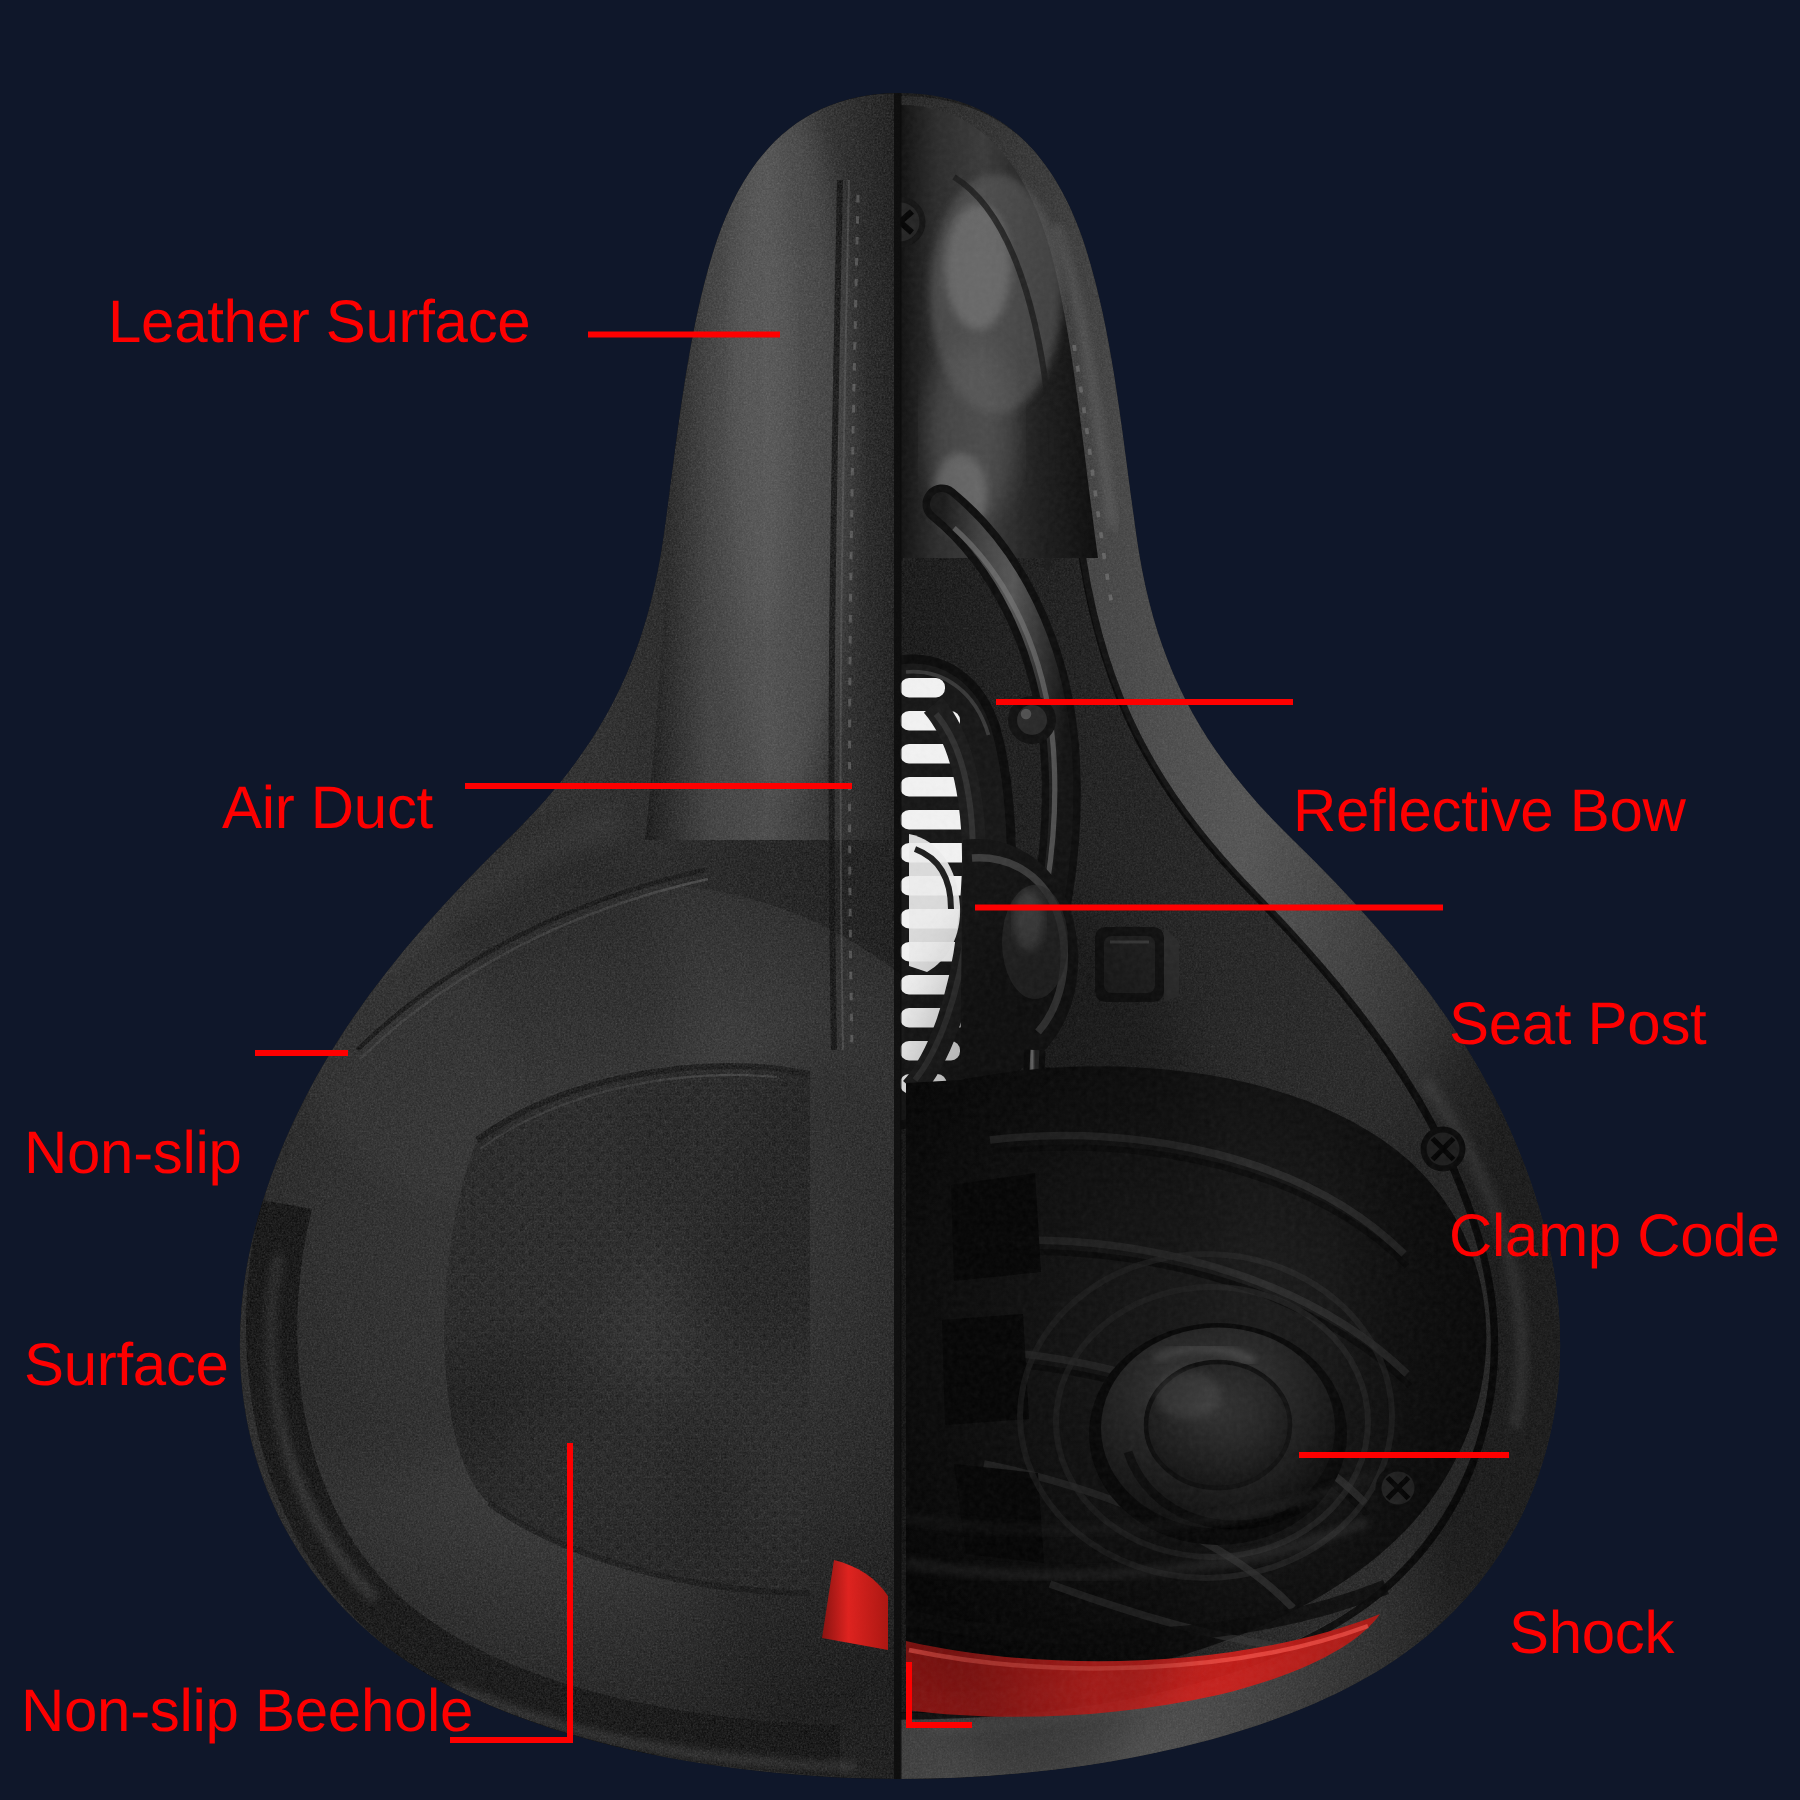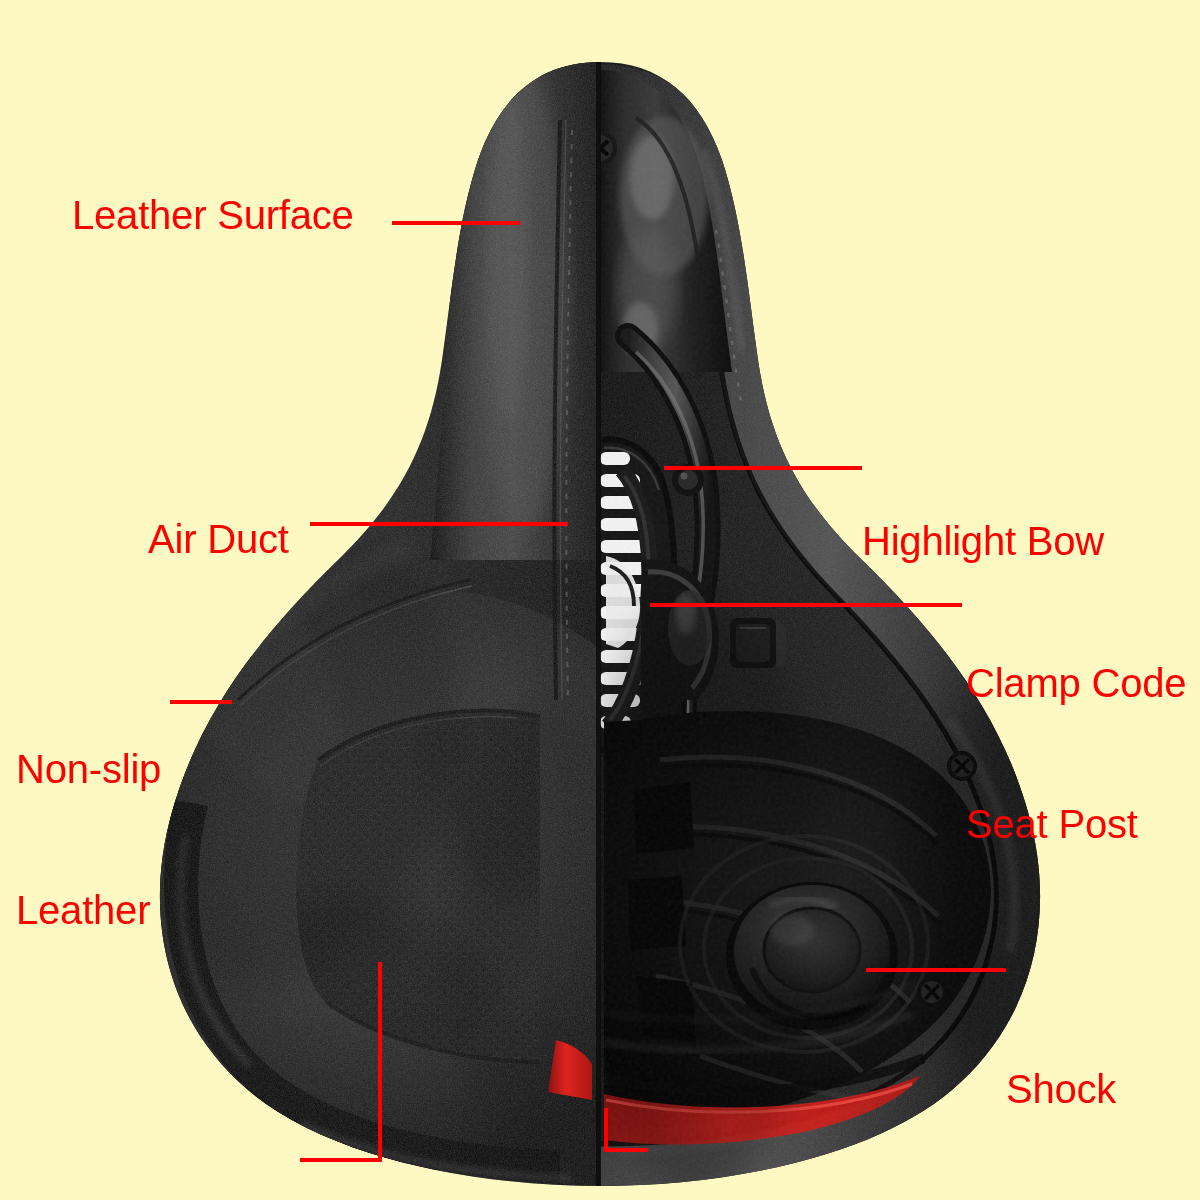--- a/index.html
+++ b/index.html
@@ -4,21 +4,21 @@
 <style>
   html, body {
     margin: 0;
     padding: 0;
     background: #ffffff;
   }
   #stage {
     position: relative;
     width: 1200px;
     height: 1200px;
-    background: #fef9c3;
+    background: #0f172a;
     overflow: hidden;
     font-family: "Liberation Sans", sans-serif;
   }
   
   .label {
     position: absolute;
     color: #fe0000;
     font-family: "Liberation Sans", sans-serif;
     font-size: 40px;
     line-height: 47px;
@@ -440,35 +440,36 @@
   </svg>
 
   <div class="label" style="left:72px; top:192px;">Leather Surface</div>
   <div class="leader h" style="left:392px; top:221px; width:128px;"></div>
 
   <div class="label" style="left:148px; top:496px;margin-top:20px;">Air Duct</div>
   <div class="leader h" style="left:310px; top:522px; width:258px;"></div>
 
   <div class="label" style="left:16px; top:652px;">
     <div>Non-slip</div>
-    <div>Leather</div>
+    <div>Surface</div>
   </div>
   <div class="leader h" style="left:170px; top:700px; width:62px;"></div>
 
+  <div class="label" style="left:14px; top:1118px;">Non-slip Beehole</div>
   <div class="leader v" style="left:378px; top:962px; height:200px;"></div>
   <div class="leader h" style="left:300px; top:1158px; width:82px;"></div>
 
   <div class="label right" style="left:862px; top:424px;">
-    <div>Highlight Bow</div>
+    <div>Reflective Bow</div>
   </div>
   <div class="leader h" style="left:664px; top:466px; width:198px;"></div>
 
   <div class="label right" style="left:966px; top:566px;">
+    <div>Seat Post</div>
     <div>Clamp Code</div>
-    <div>Seat Post</div>
   </div>
   <div class="leader h" style="left:650px; top:603px; width:312px;"></div>
 
   <div class="label right" style="left:1006px; top:972px;">
     <div>Shock</div>
     
     
   </div>
   <div class="leader h" style="left:866px; top:968px; width:140px;"></div>
 

